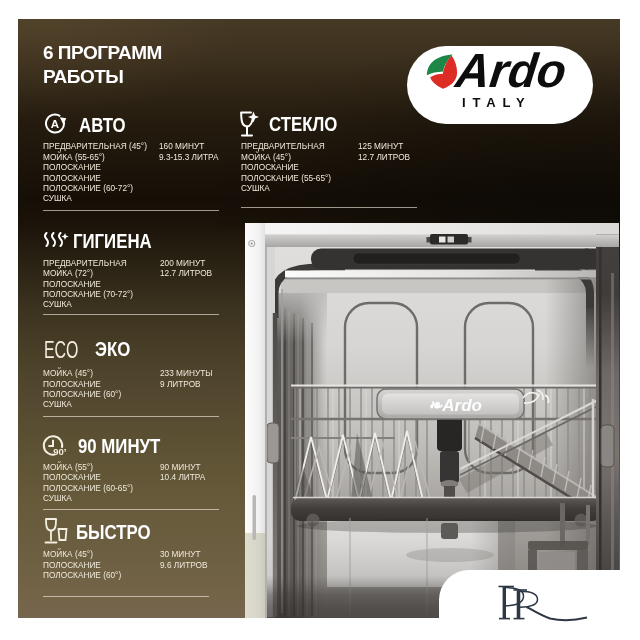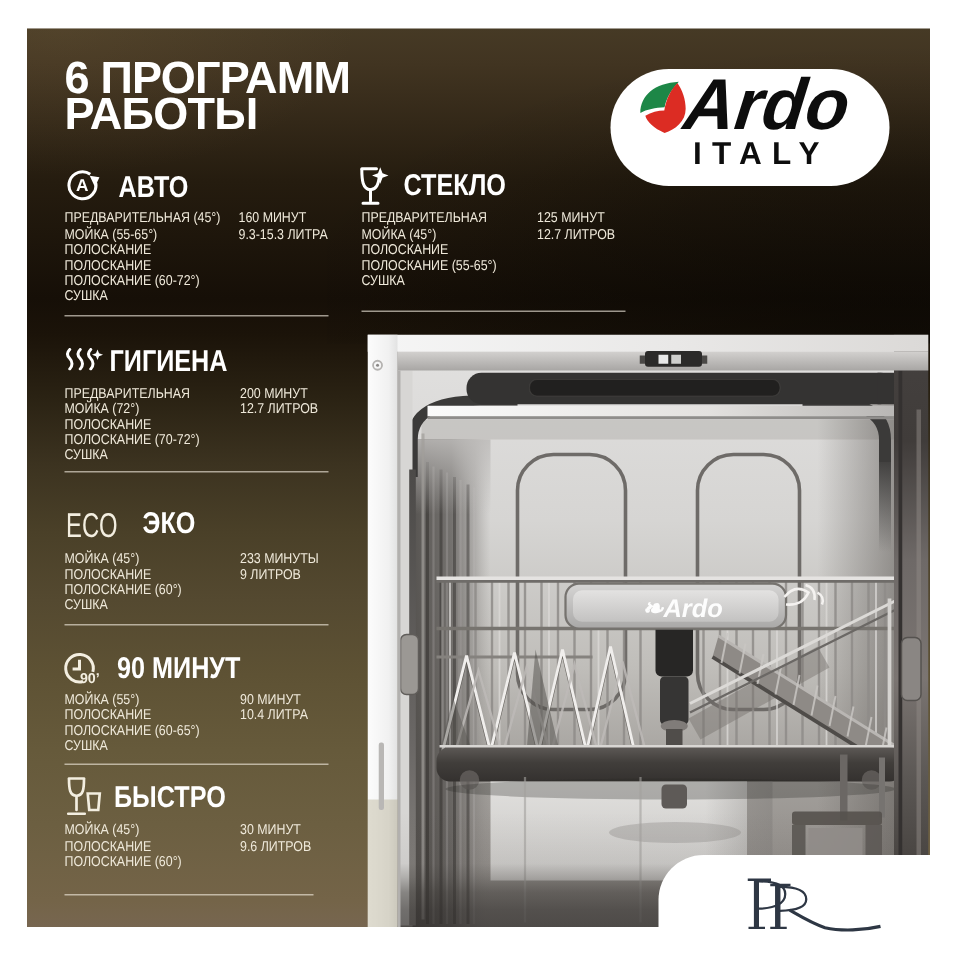--- a/index.html
+++ b/index.html
@@ -14,32 +14,32 @@
 
 <div class="abs" style="left:18px;top:19px;width:602px;height:599px;
   background:
    radial-gradient(ellipse 300px 150px at 4% 0%, rgba(130,104,66,0.20), rgba(130,104,66,0) 65%),
    linear-gradient(180deg,#463a25 0%,#413421 4%,#251c0f 17%,#160f07 30%,#1b1309 34%,#2a2213 41%,#3c3320 48.6%,#4a4028 56%,#544930 63.6%,#5e5234 72%,#665a3b 80.3%,#6c5f41 88.6%,#746448 97%,#776650 100%);">
 </div>
 
 <div class="abs" style="left:218px;top:19px;width:402px;height:210px;
   background:radial-gradient(ellipse 430px 200px at 95% 100%, rgba(5,4,2,0.55) 0%, rgba(5,4,2,0.28) 55%, rgba(5,4,2,0.08) 82%, rgba(5,4,2,0) 100%);"></div>
 
-<div class="abs" style="left:43px;top:40.8px;font-size:30px;line-height:24px;font-weight:bold;color:#ffffff;letter-spacing:-0.5px;">6&nbsp;ПРОГРАММ<br>РАБОТЫ</div>
+<div class="abs" style="left:43px;top:40.8px;font-size:19px;line-height:24px;font-weight:bold;color:#ffffff;letter-spacing:-0.5px;">6&nbsp;ПРОГРАММ<br>РАБОТЫ</div>
 
 <div class="abs" style="left:407px;top:46px;width:186px;height:78px;background:#ffffff;border-radius:39px;"></div>
 
 <svg class="abs" style="left:425px;top:53px;" width="38" height="38" viewBox="0 0 40 40">
   <path d="M2 23.5 C2 11 12 2.5 29 1.5 C23.5 7.5 20 13.5 19 19.5 C12.5 19.8 6.5 21 2 23.5 Z" fill="#1d8747"></path>
   <path d="M19 37.5 C11.5 34.5 6.5 29.5 5.5 25.5 C9.5 23 14.5 21.8 18.8 21.8 C20 14 23.5 7 28 2.5 C31.8 8 33.8 14.5 33.8 20.5 C33.8 29.5 26.5 35 19 37.5 Z" fill="#dc2c23"></path>
 </svg>
 
 <div class="abs" style="left:459px;top:49px;width:125px;font-family:'Liberation Sans',sans-serif;font-style:italic;font-weight:bold;font-size:48px;line-height:44px;color:#0d0d0d;transform:skewX(-7deg) scaleX(0.98);transform-origin:left top;">Ardo</div>
 
-<div class="abs" style="left:462px;top:95.5px;width:90px;font-weight:bold;font-size:21px;line-height:14px;color:#0d0d0d;letter-spacing:6.8px;">ITALY</div>
+<div class="abs" style="left:462px;top:95.5px;width:90px;font-weight:bold;font-size:13px;line-height:14px;color:#0d0d0d;letter-spacing:6.8px;">ITALY</div>
 
 <svg class="abs" style="left:44px;top:112px;" width="24" height="23" viewBox="0 0 24 23">
   <path d="M 19.86 9.94 A 9 9 0 1 1 16.16 4.13" fill="none" stroke="#ffffff" stroke-width="2"></path>
   <path d="M 15.8 5.2 L 22.3 6.2 L 19.3 12.6 Z" fill="#ffffff"></path>
   <text x="10.9" y="15.6" text-anchor="middle" font-family="Liberation Sans" font-size="11.5" font-weight="bold" fill="#ffffff">A</text>
 </svg>
 
 <div class="abs hd" style="left:78.6px;top:114.9px;">АВТО</div>
 
 <div class="abs dt" style="left:43.3px;top:141.2px;">ПРЕДВАРИТЕЛЬНАЯ (45°)<br>МОЙКА (55-65°)<br>ПОЛОСКАНИЕ<br>ПОЛОСКАНИЕ<br>ПОЛОСКАНИЕ (60-72°)<br>СУШКА</div>

